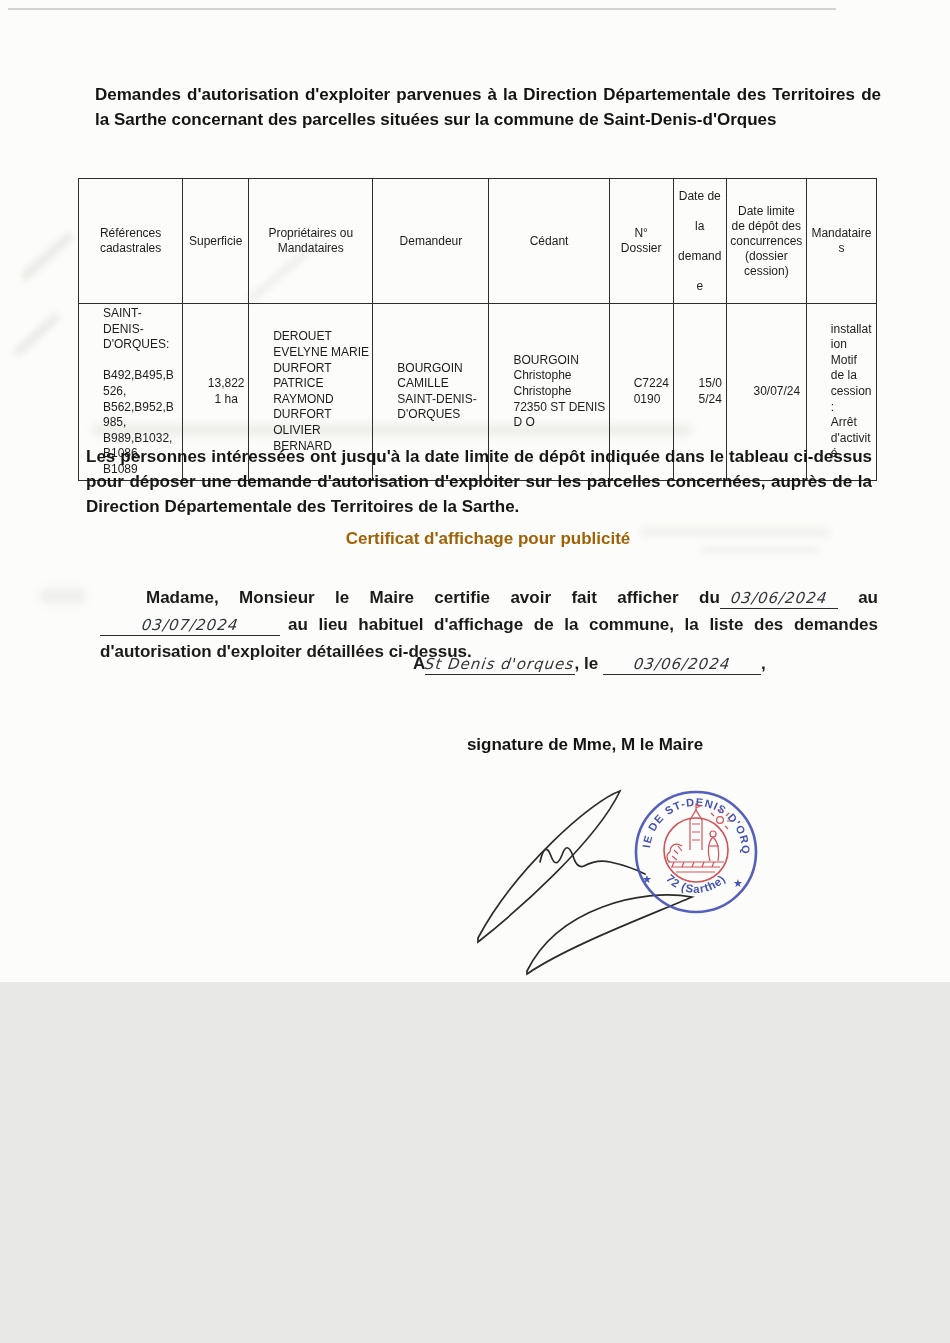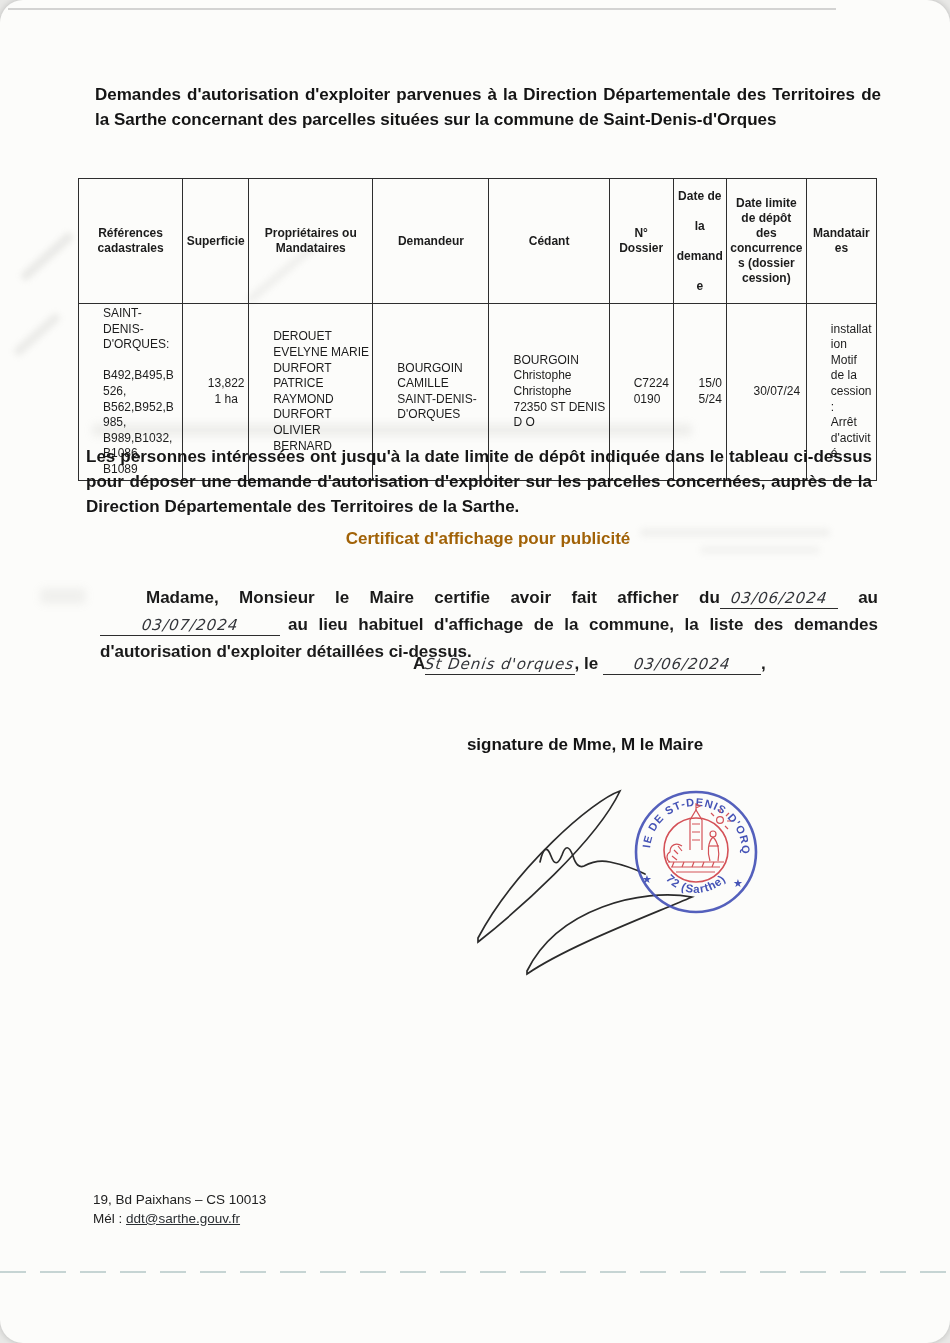--- a/index.html
+++ b/index.html
@@ -1,20 +1,19 @@
 <!DOCTYPE html>
 <html><head>
 <meta charset="utf-8">
 <style>
   html,body{margin:0;padding:0;background:#e8e8e6;}
   .page{
-    position:relative;width:950px;height:1343px;background:#fcfcfa;
+    position:relative;width:950px;height:982px;background:#fcfcfa;
     font-family:"Liberation Sans",sans-serif;color:#1f1f1f;overflow:hidden;
     box-shadow:0 0 6px rgba(0,0,0,.2);
-    border-radius:23px;
   }
   
   .scan-topline{position:absolute;left:8px;top:8px;width:828px;height:2px;background:#c2c2c0;opacity:.7;}
   .scan-bottomline{position:absolute;left:0;top:1271px;width:950px;height:2px;opacity:.55;
     background:repeating-linear-gradient(90deg,#9ab4b4 0 26px,transparent 26px 40px);}
   .smudge{position:absolute;background:#a9a9a4;filter:blur(3px);border-radius:4px;}
   .sm1{left:14px;top:252px;width:66px;height:9px;opacity:.22;transform:rotate(-42deg);}
   .sm2{left:8px;top:330px;width:58px;height:9px;opacity:.20;transform:rotate(-42deg);}
   .sm3{left:238px;top:268px;width:90px;height:8px;opacity:.15;transform:rotate(-40deg);}
   .sm4{left:92px;top:424px;width:600px;height:12px;opacity:.17;filter:blur(4px);}
@@ -66,21 +65,21 @@
   
   .announce-table{
     position:absolute;left:78px;top:178px;width:799px;
     border-collapse:collapse;table-layout:fixed;
     font-size:12px;color:#1c1c1c;
   }
   .announce-table th,.announce-table td{
     border:1.4px solid #2e2e2e;padding:2px 3px;vertical-align:middle;
     white-space:pre-line;overflow-wrap:anywhere;
   }
-  .announce-table th{font-weight:700;height:76px;line-height:1.25;}
+  .announce-table th{font-weight:400;height:76px;line-height:1.25;}
   .announce-table td{height:128px;text-align:left;line-height:1.3;padding-left:24px;}
   td.c-center{text-align:center;}
   th.th-gap{line-height:2.5;}
 
   
   .footer{
     position:absolute;left:93px;top:1191px;width:420px;
     font-size:13.5px;line-height:18.5px;color:#222;
   }
   .footer a{color:#2b2f33;text-decoration:underline;}

